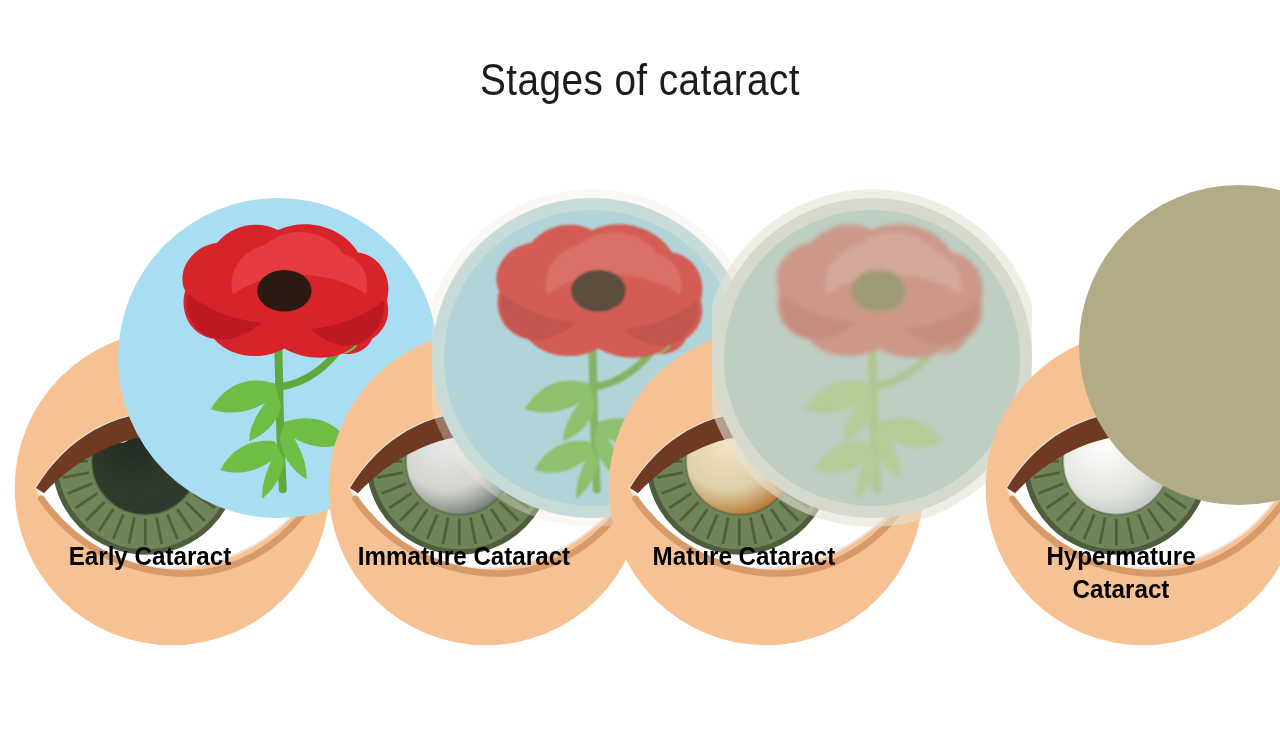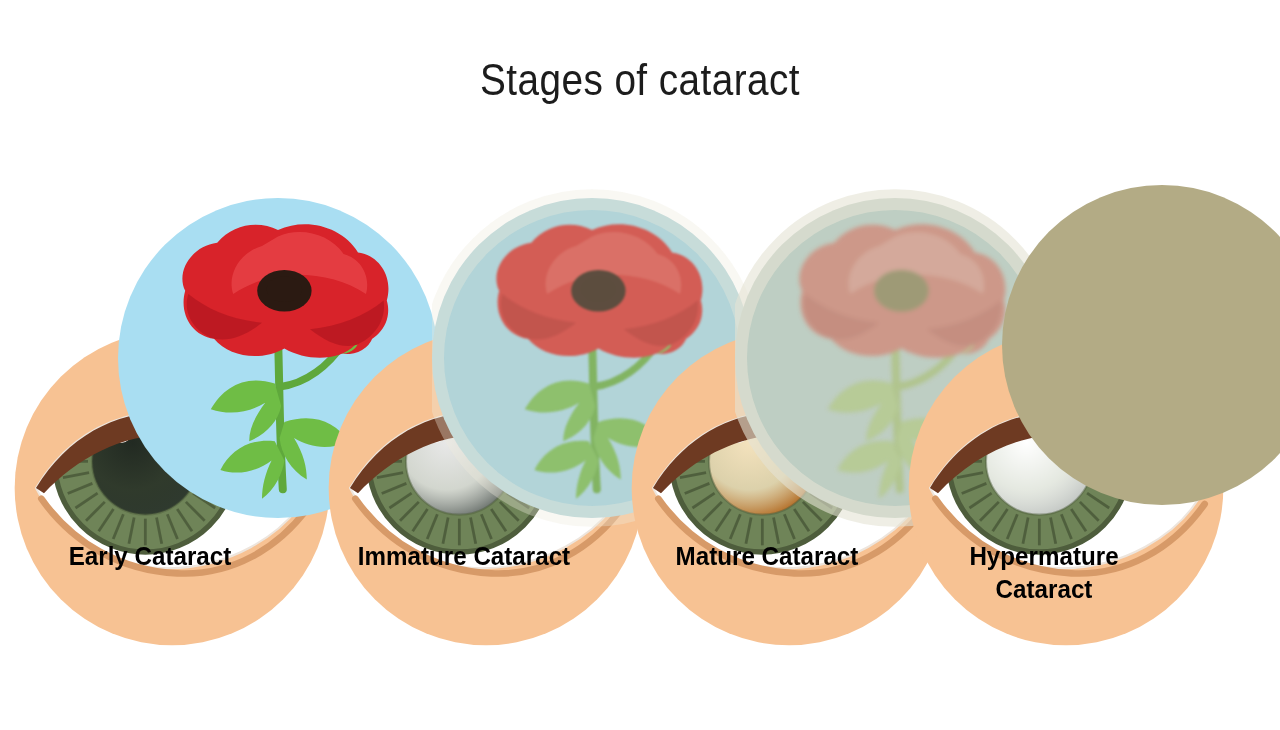--- a/index.html
+++ b/index.html
@@ -308,21 +308,21 @@
     <ellipse cx="104" cy="57" rx="11" ry="8" fill="#4a3525" opacity="0.6"></ellipse>
   </g>
       </g>
     <circle cx="100" cy="100" r="100" fill="#eeeade" opacity="0.07"></circle>
     <circle cx="100" cy="100" r="99" fill="none" stroke="#eeeade" stroke-width="13" opacity="0.35"></circle>
   </svg>
     </div>
       </div>
       <div class="stage-label" style="color: rgb(0, 0, 0);"><span class="l1">Immature Cataract</span></div>
     </div>
-  <div class="stage" id="stage-2" style="left:607px;">
+  <div class="stage" id="stage-2" style="left:584px;">
       <div class="stage-art">
     <div style="position:absolute; left:22px; top:148px; width:240px; height:240px;">
 
   <svg viewBox="0 0 240 240" width="240" height="240">
     <defs>
       <clipPath id="eyeclip2">
         <path d="M18 120 C52 64 112 50 168 74 C196 86 214 104 224 120
                  C206 156 160 182 112 180 C66 178 34 152 18 120 Z"></path>
       </clipPath>
       <radialGradient id="pupgrad2" cx="38%" cy="32%" r="72%">
@@ -435,21 +435,21 @@
     <ellipse cx="104" cy="57" rx="11" ry="8" fill="#8c8356" opacity="0.6"></ellipse>
   </g>
       </g>
     <circle cx="100" cy="100" r="100" fill="#e4e3d4" opacity="0.14"></circle>
     <circle cx="100" cy="100" r="99" fill="none" stroke="#e4e3d4" stroke-width="13" opacity="0.6"></circle>
   </svg>
     </div>
       </div>
       <div class="stage-label" style="color: rgb(0, 0, 0);"><span class="l1">Mature Cataract</span></div>
     </div>
-  <div class="stage" id="stage-3" style="left:884px;">
+  <div class="stage" id="stage-3" style="left:961px;">
       <div class="stage-art">
     <div style="position:absolute; left:22px; top:148px; width:240px; height:240px;">
 
   <svg viewBox="0 0 240 240" width="240" height="240">
     <defs>
       <clipPath id="eyeclip3">
         <path d="M18 120 C52 64 112 50 168 74 C196 86 214 104 224 120
                  C206 156 160 182 112 180 C66 178 34 152 18 120 Z"></path>
       </clipPath>
       <radialGradient id="pupgrad3" cx="38%" cy="32%" r="72%">

